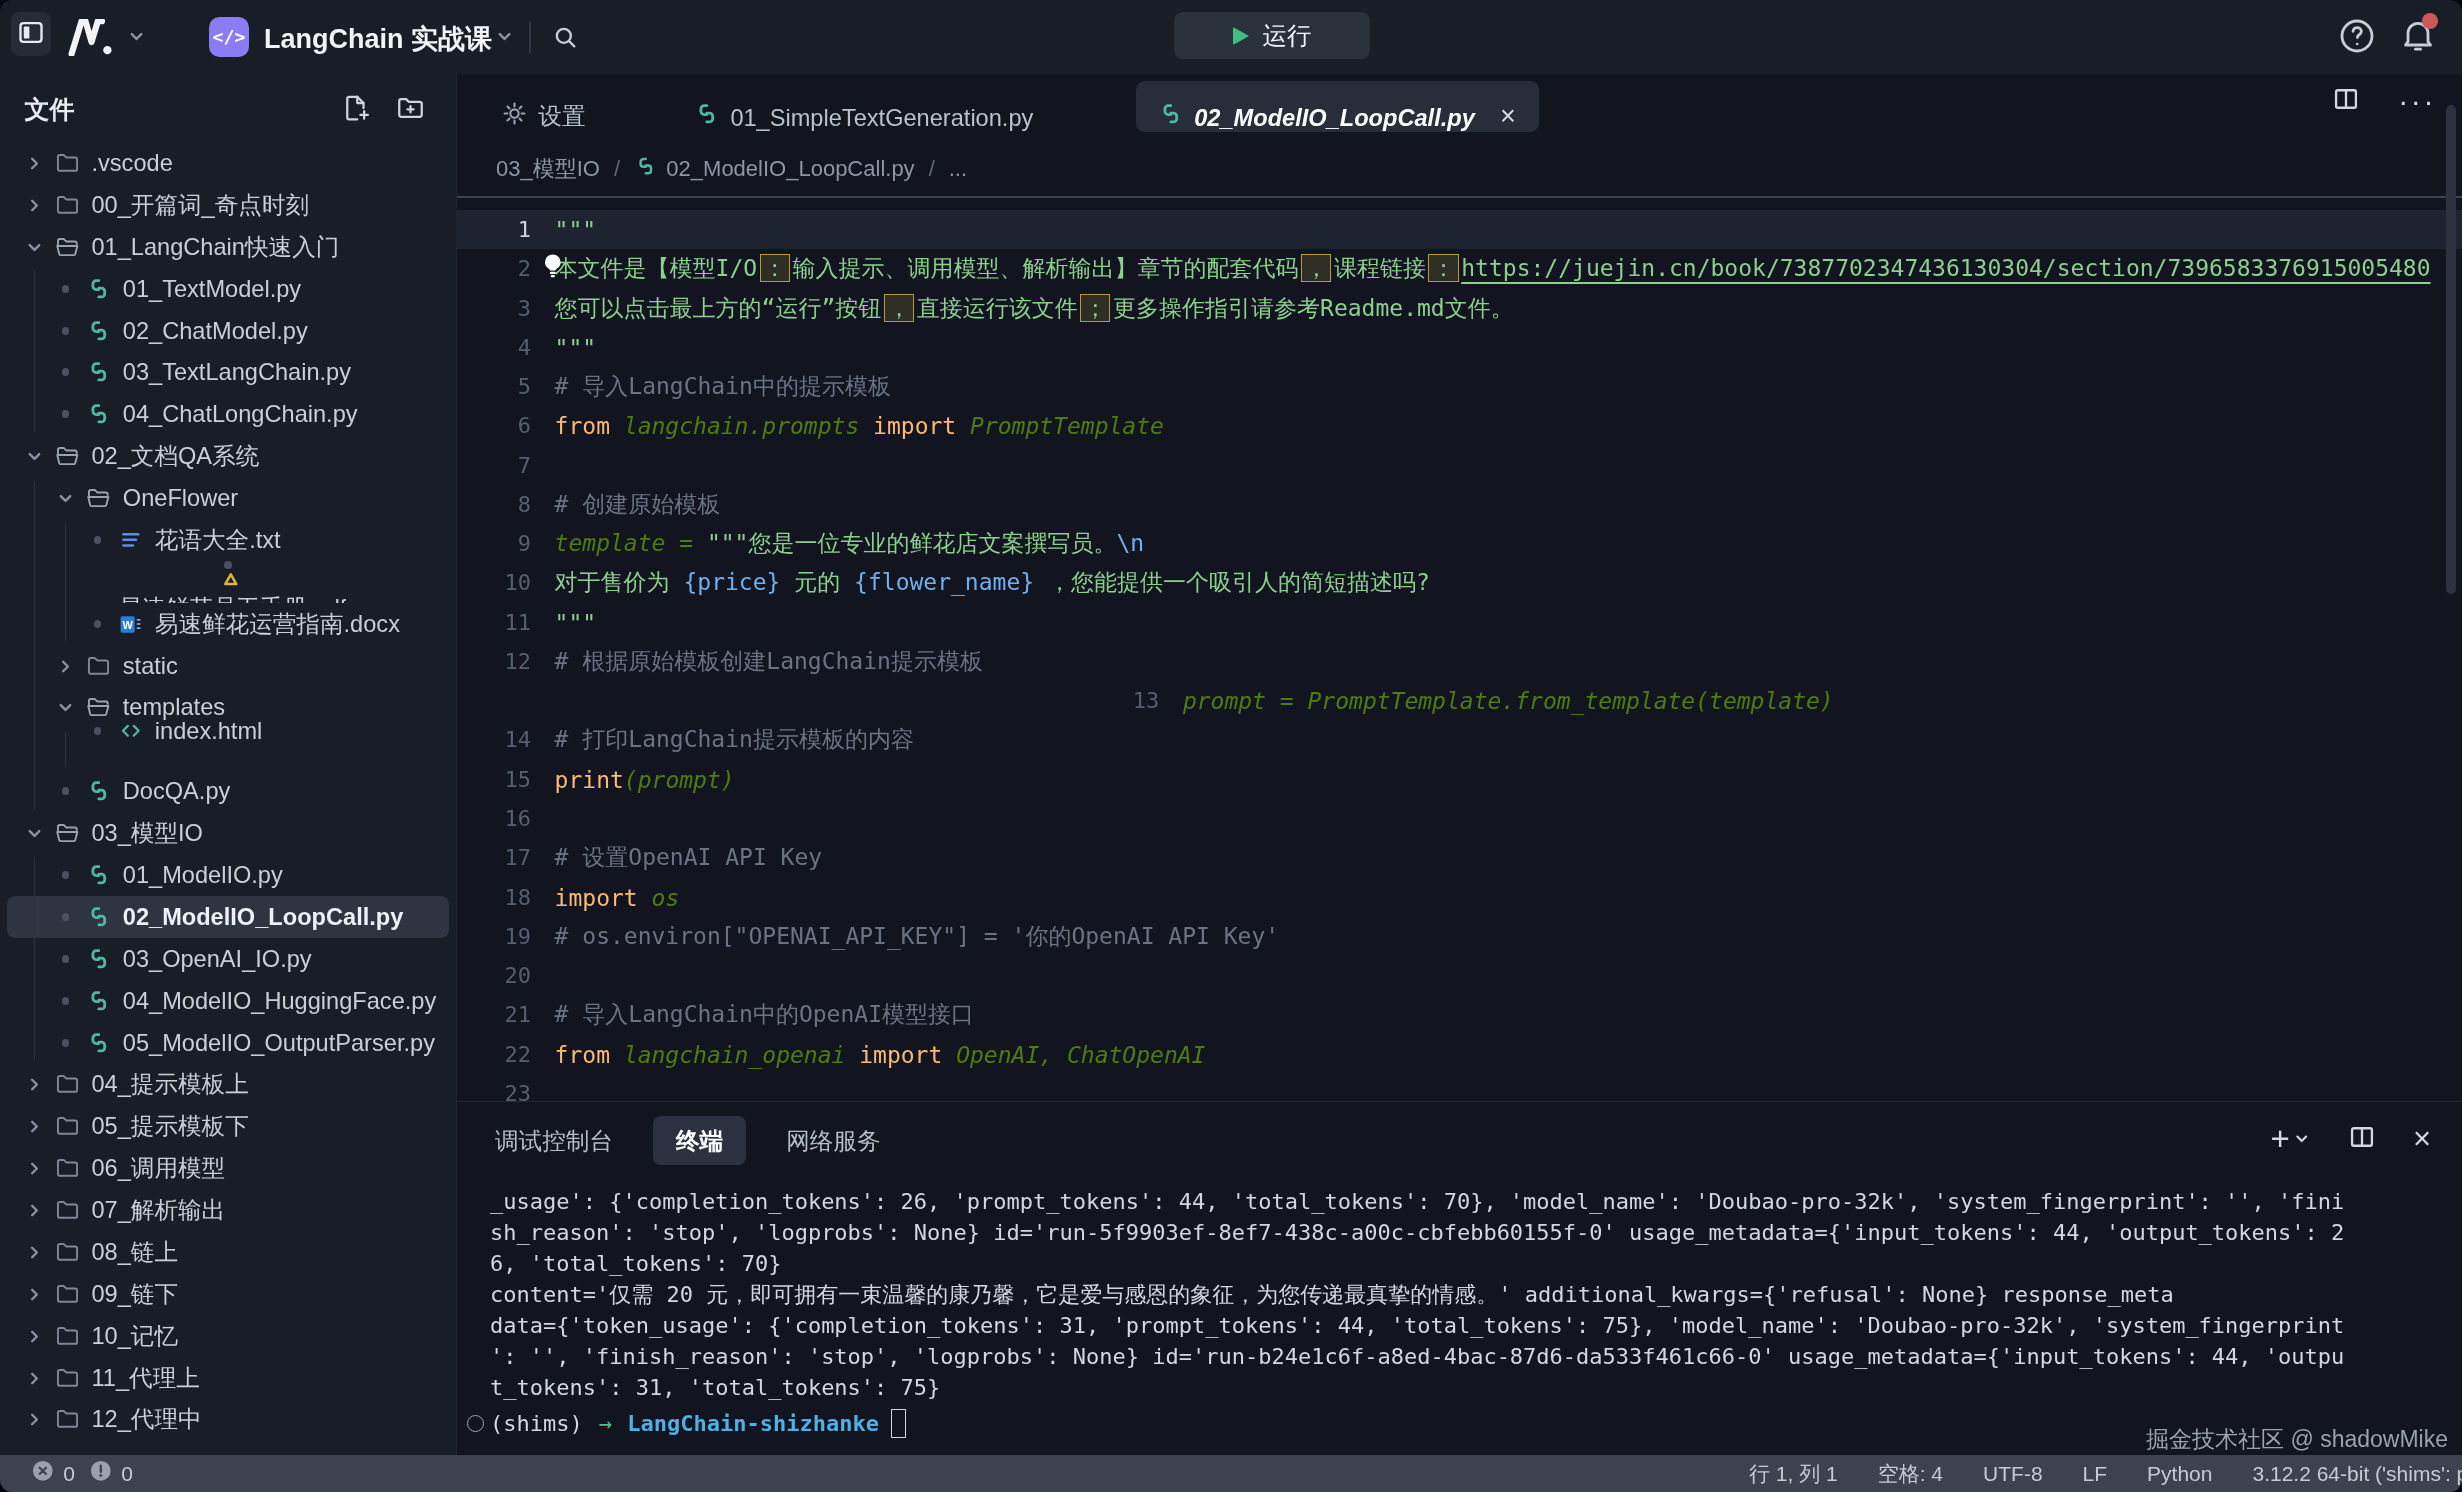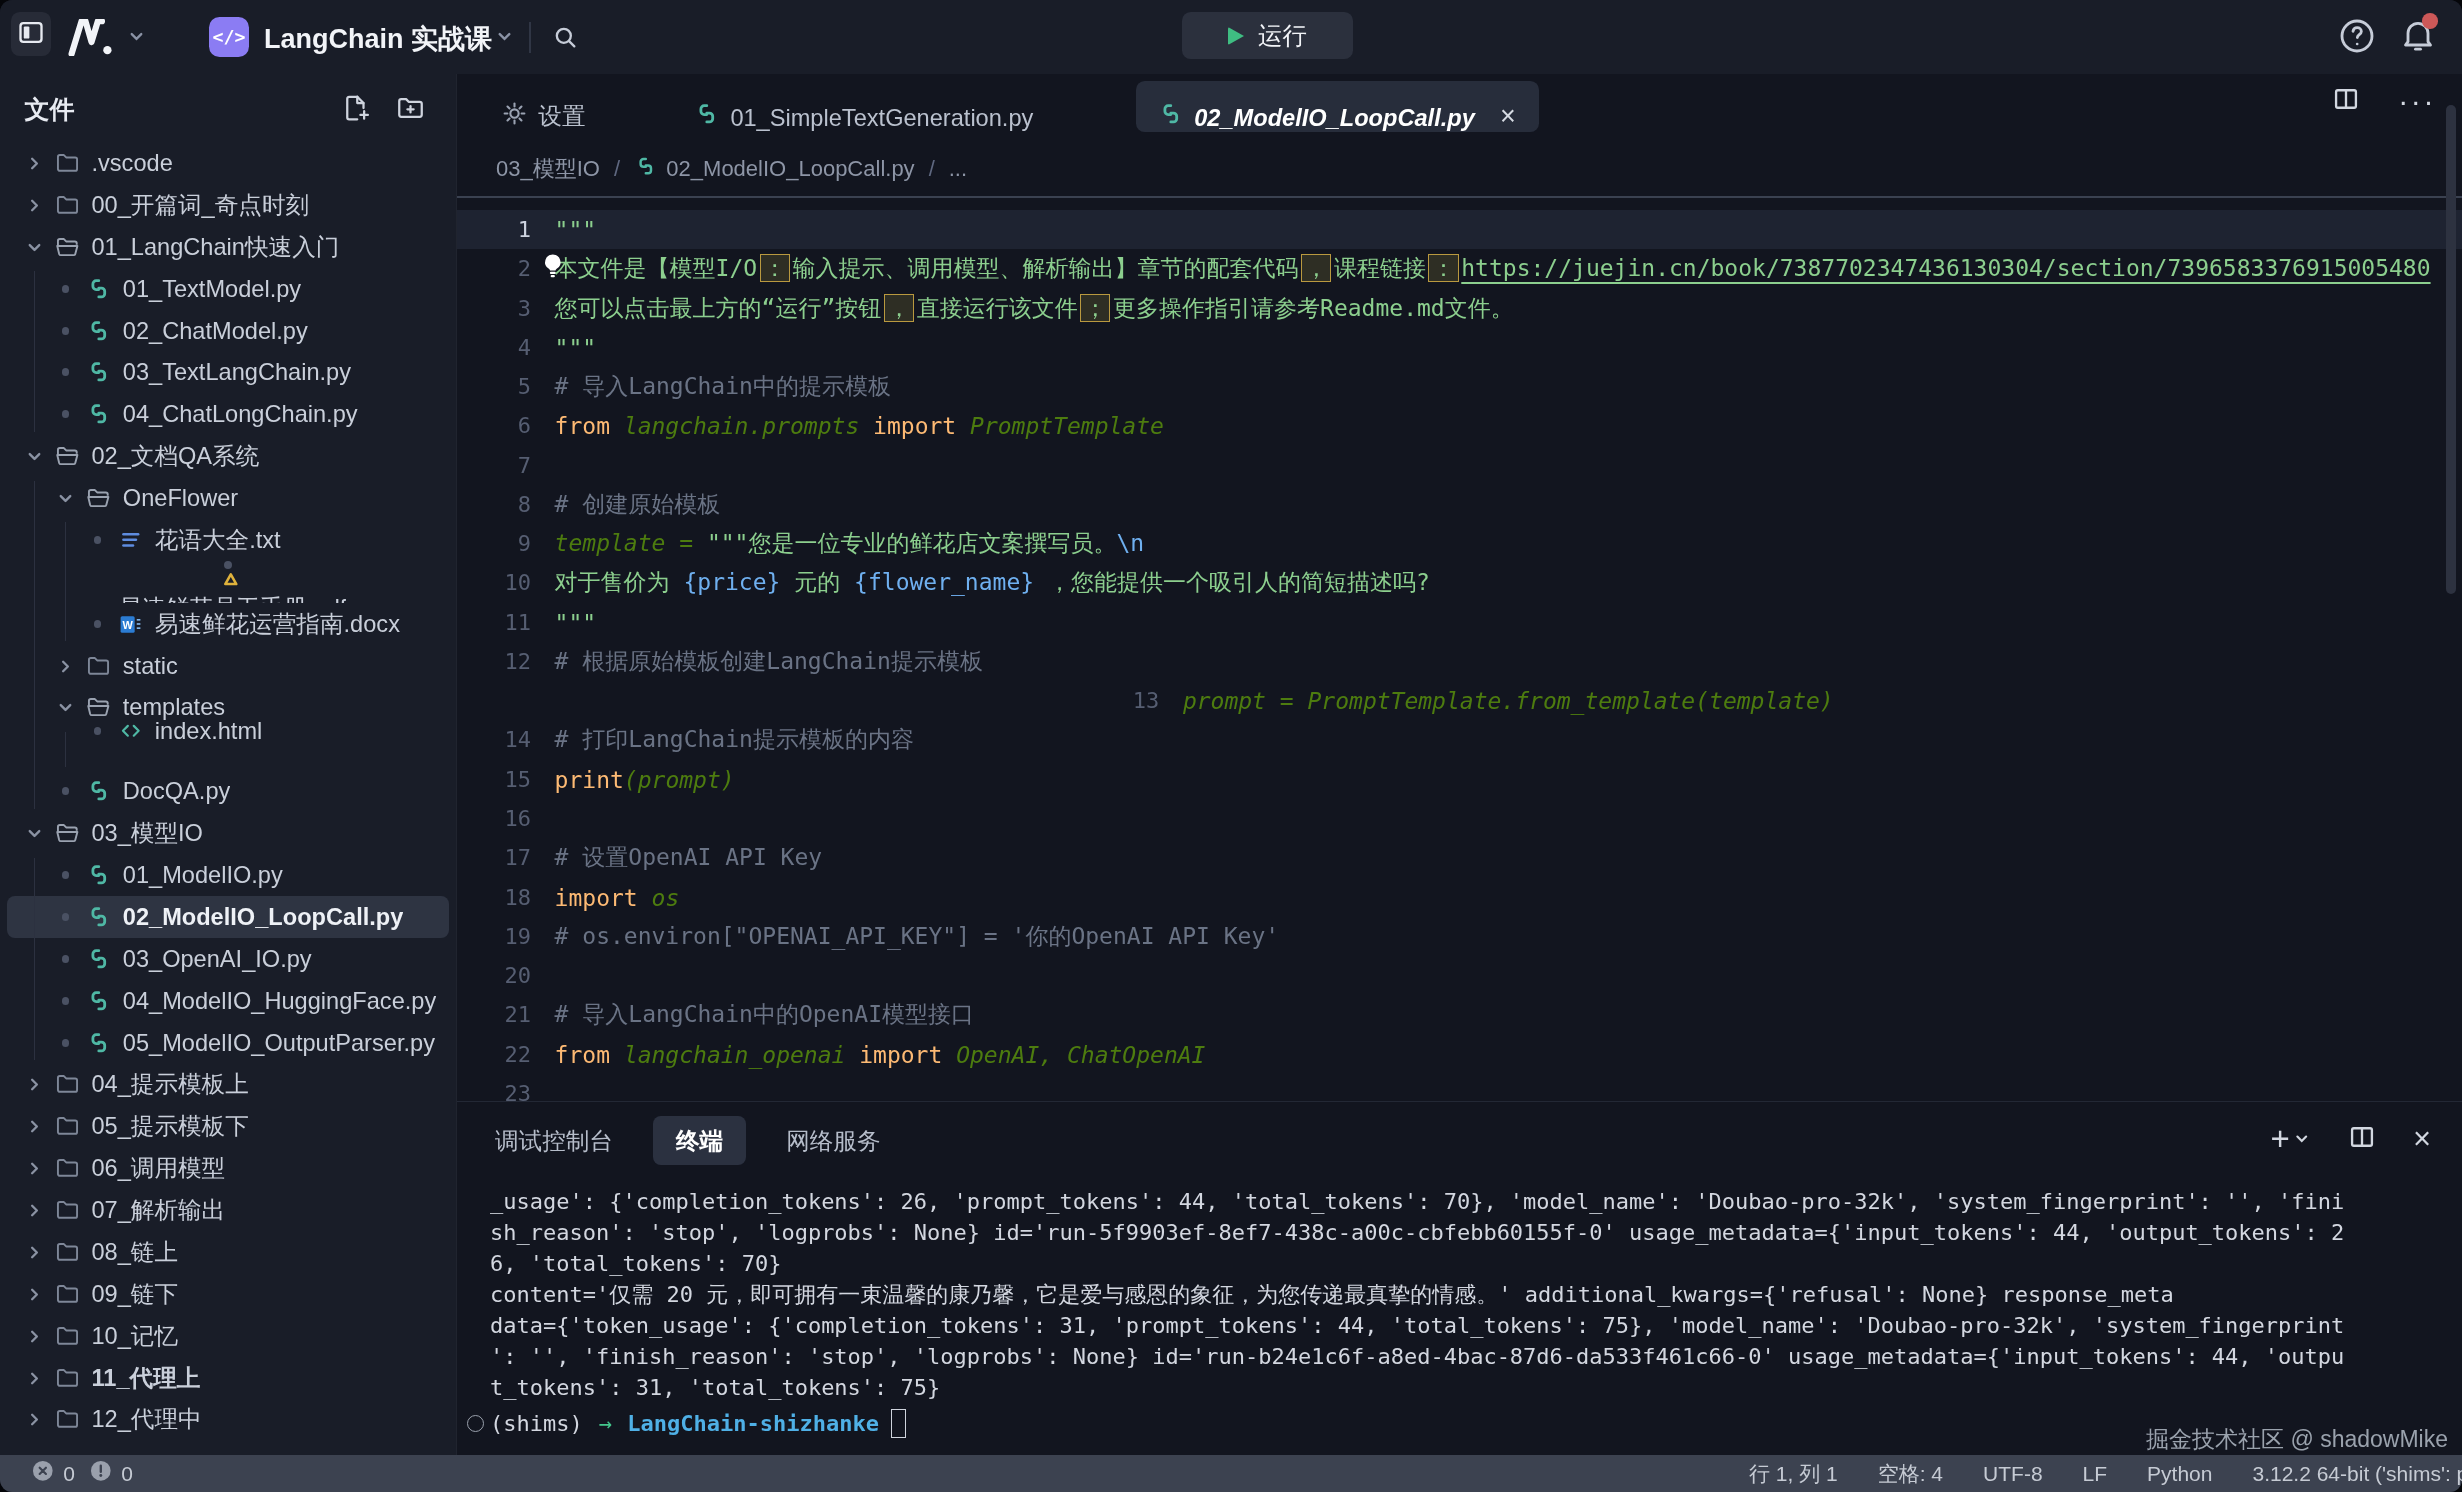--- a/index.html
+++ b/index.html
@@ -7,21 +7,21 @@
   
   .topbar{position:absolute;left:0;top:0;width:100%;height:74px;background:#191d28;}
   .toggle-btn{position:absolute;left:10.5px;top:12.2px;width:40px;height:44px;background:#272b37;border-radius:8.7px;display:flex;align-items:center;justify-content:center;}
   .logo{position:absolute;left:68px;top:19px;}
   .logo-chev{position:absolute;left:127px;top:27px;}
   .proj-icon{position:absolute;left:209px;top:16.6px;width:40px;height:40px;border-radius:10.5px;background:#8b7cf3;color:#fff;display:flex;align-items:center;justify-content:center;font:bold 18.3px "DejaVu Sans Mono",monospace;}
   .proj-name{position:absolute;left:264px;top:21px;font-size:27px;font-weight:bold;color:#f2f4f8;}
   .proj-chev{position:absolute;left:495px;top:27px;}
   .tb-divider{position:absolute;left:529px;top:22px;width:1.7px;height:31px;background:#303645;}
   .tb-search{position:absolute;left:551px;top:23px;}
-  .run-btn{position:absolute;left:1174px;top:12.2px;width:171px;height:47px;background:#2b303d;border-radius:8.7px;display:flex;align-items:center;justify-content:center;gap:14px;cursor:pointer;margin-left:8px;}
+  .run-btn{position:absolute;left:1174px;top:12.2px;width:196px;height:47px;background:#2b303d;border-radius:8.7px;display:flex;align-items:center;justify-content:center;gap:14px;cursor:pointer;}
   .play{width:0;height:0;border-left:16.6px solid #3fbd82;border-top:9.6px solid transparent;border-bottom:9.6px solid transparent;border-radius:1.7px;}
   .run-label{font-size:24.4px;color:#f2f4f8;}
   .tb-help{position:absolute;left:2337px;top:15.7px;}
   .tb-bell{position:absolute;left:2398px;top:15px;}
   .bell-dot{position:absolute;left:24.4px;top:-1.7px;width:15.7px;height:15.7px;border-radius:50%;background:#cd5858;}
   
   .sidebar{position:absolute;left:0;top:74px;width:456px;bottom:37px;background:#191d28;border-right:0.9px solid #20242f;}
   .sb-title{position:absolute;left:24.4px;top:19px;font-size:25px;font-weight:bold;color:#e8ebf2;}
   .sb-actions{position:absolute;right:30px;top:19px;display:flex;gap:24.4px;align-items:center;}
   .tree{position:absolute;left:0;top:68px;right:0;bottom:0;}
@@ -546,21 +546,21 @@
               <path d="M6 4l4 4-4 4"></path>
             </svg>
           </span>
           <span class="ticon">
             <svg width="27" height="27" viewBox="0 0 24 24" fill="none" stroke="#7e8798" stroke-width="1.7" stroke-linejoin="round">
               <path d="M3.5 6.2c0-.9.7-1.7 1.7-1.7h3.6l2 2.1h8c.9 0 1.7.8 1.7 1.7v8.5c0 .9-.8 1.7-1.7 1.7H5.2c-1 0-1.7-.8-1.7-1.7z"></path>
             </svg>
           </span>
           <span class="tlabel">10_记忆</span>
         </div>
-        <div class="trow" style="top: 1215px; font-weight: bold;">
+        <div class="trow" style="top: 1215px;">
           <span class="pad" style="width: 15.7px;"></span>
           <span class="lead">
             <svg width="19" height="19" viewBox="0 0 16 16" fill="none" stroke="#8a92a3" stroke-width="2" stroke-linecap="round" stroke-linejoin="round">
               <path d="M6 4l4 4-4 4"></path>
             </svg>
           </span>
           <span class="ticon">
             <svg width="27" height="27" viewBox="0 0 24 24" fill="none" stroke="#7e8798" stroke-width="1.7" stroke-linejoin="round">
               <path d="M3.5 6.2c0-.9.7-1.7 1.7-1.7h3.6l2 2.1h8c.9 0 1.7.8 1.7 1.7v8.5c0 .9-.8 1.7-1.7 1.7H5.2c-1 0-1.7-.8-1.7-1.7z"></path>
             </svg>

